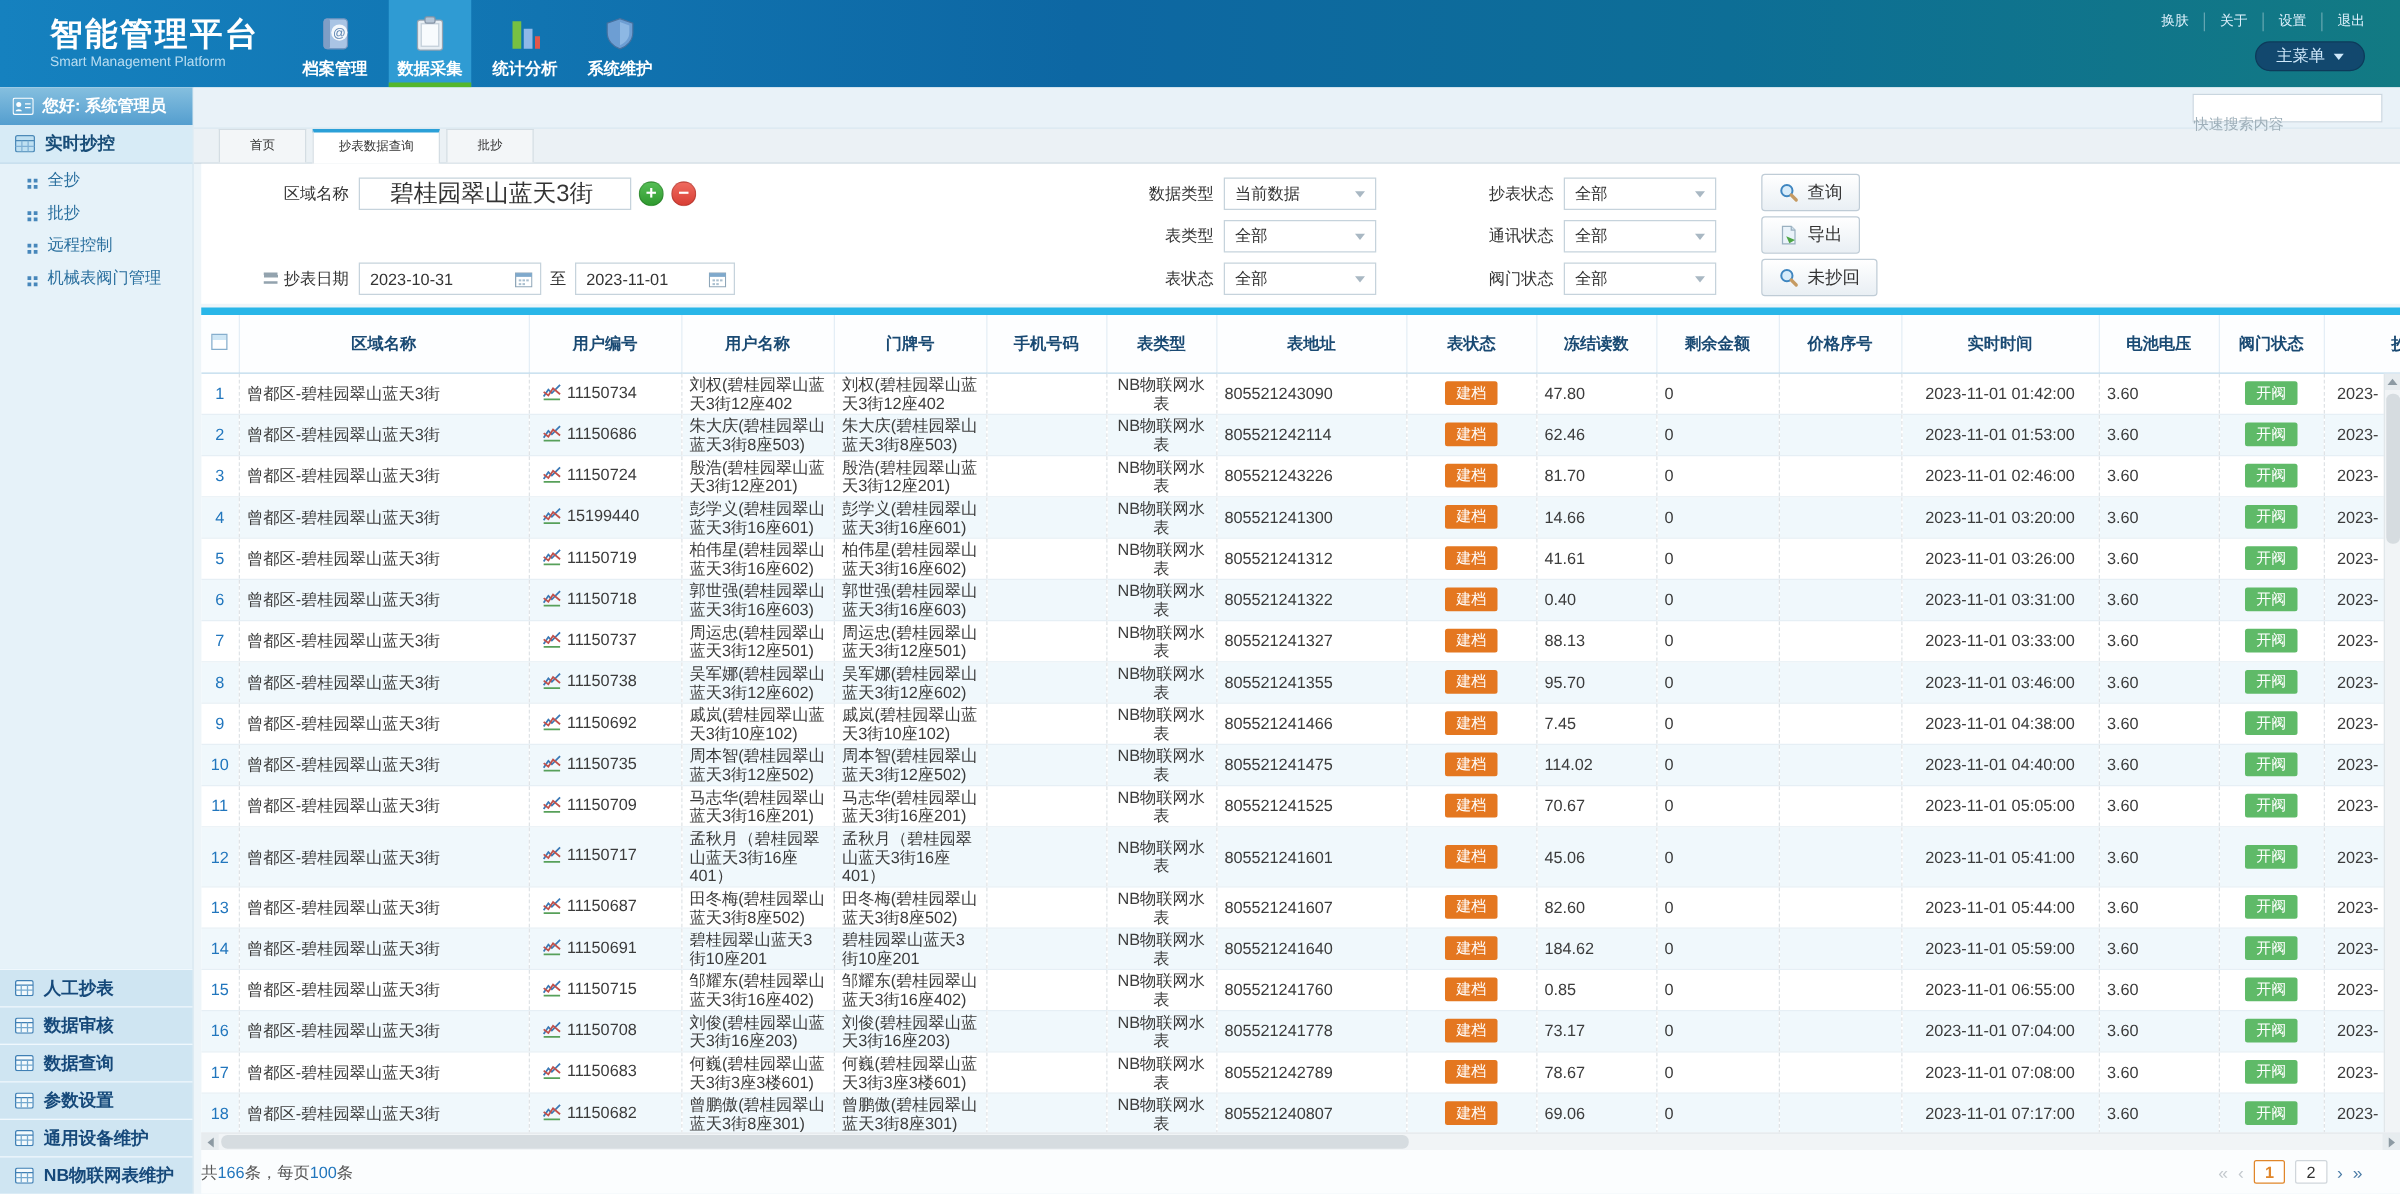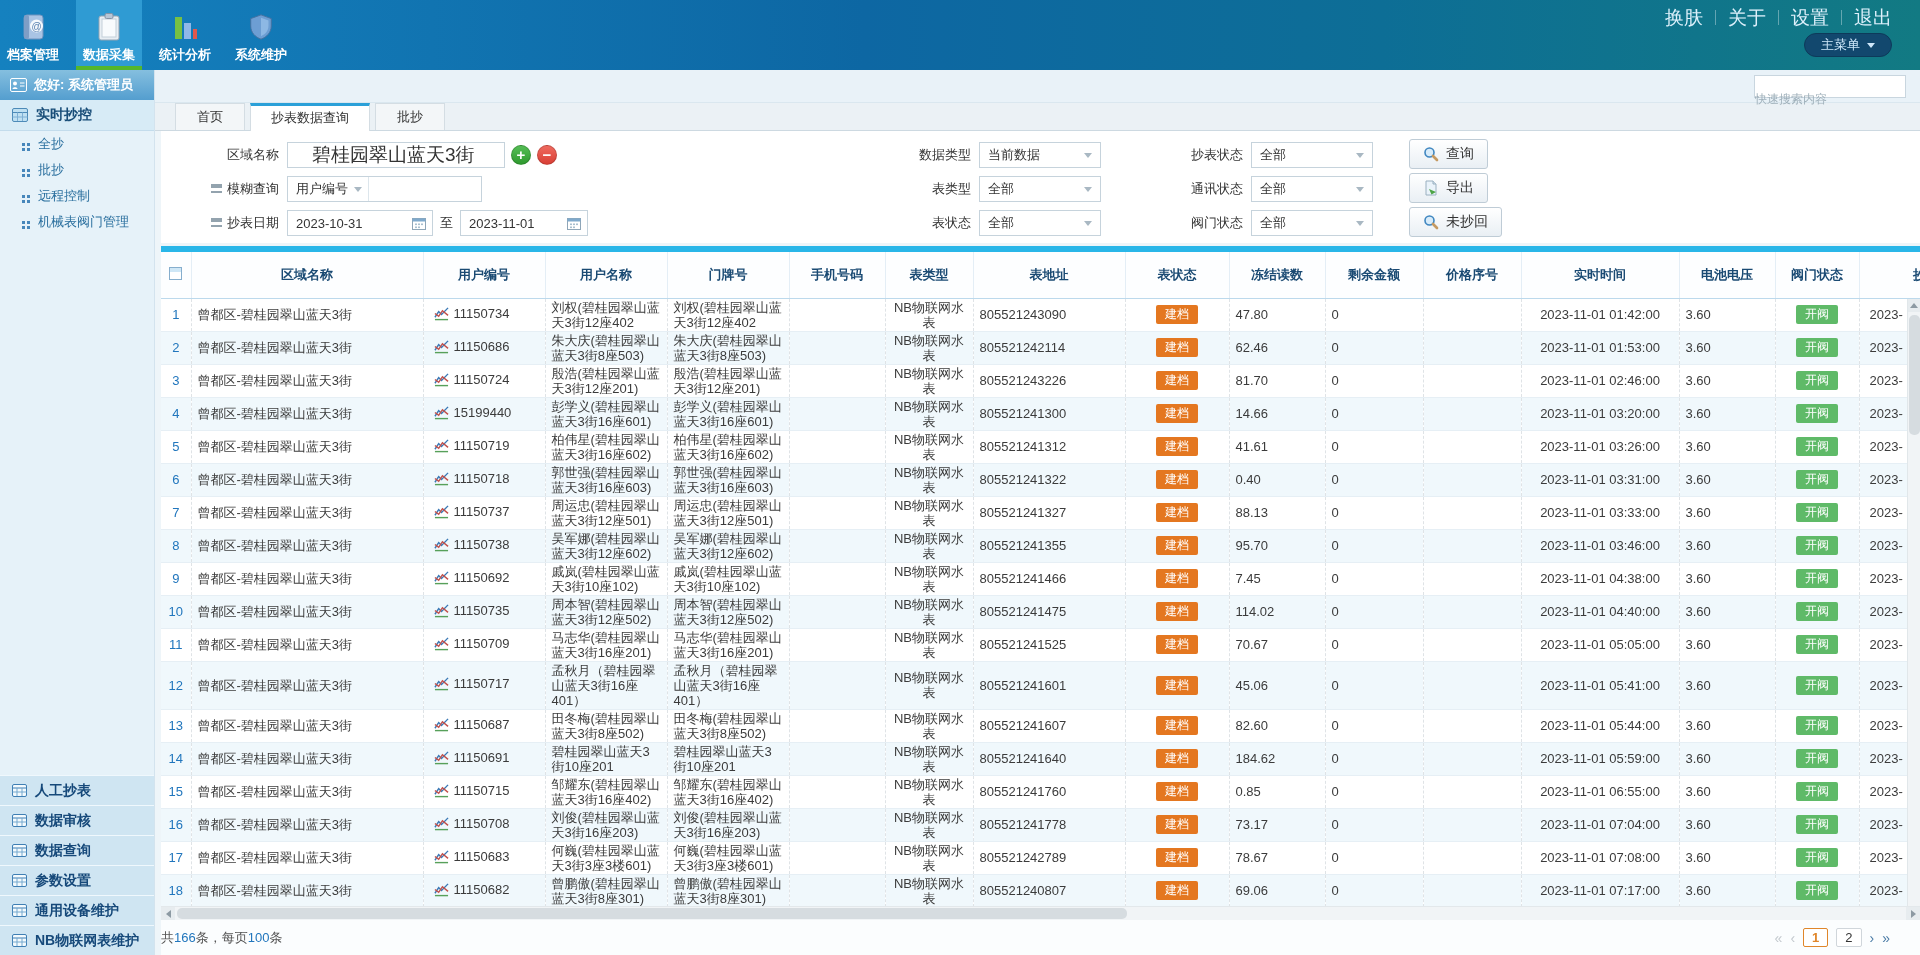--- a/index.html
+++ b/index.html
@@ -12,21 +12,21 @@
   .logo{width:235px;padding-left:40px;padding-top:12px;}
   .logo-title{color:#fff;font-size:26px;font-weight:bold;letter-spacing:2px;line-height:30px;white-space:nowrap;}
   .logo-sub{color:#b9ddf1;font-size:11px;margin-top:2px;white-space:nowrap;}
   .topnav{display:flex;height:70px;}
   .nav-item{width:66px;height:70px;display:flex;flex-direction:column;align-items:center;justify-content:flex-end;padding-bottom:6px;cursor:pointer;margin-right:10px;}
   .nav-item .nv-ico{height:34px;display:flex;align-items:center;}
   .nav-item .nv-lb{color:#fff;font-size:13px;font-weight:bold;margin-top:2px;white-space:nowrap;}
   .nav-item.active{background:#2f9bd3;border-bottom:4px solid #54b62c;padding-bottom:2px;}
   .top-right{margin-left:auto;padding-right:28px;display:flex;flex-direction:column;align-items:flex-end;}
   .top-links{display:flex;margin-top:10px;}
-  .top-link{color:#ddf0fb;font-size:19px;padding:0 12px;border-right:1px solid rgba(255,255,255,.35);cursor:pointer;line-height:15px;}
+  .top-link{color:#ddf0fb;font-size:11px;padding:0 12px;border-right:1px solid rgba(255,255,255,.35);cursor:pointer;line-height:15px;}
   .top-link:last-child{border-right:none;padding-right:0;}
   .mainmenu-btn{margin-top:8px;background:#12486e;border:1px solid #0d3a5a;color:#cfe8fa;font-size:13px;border-radius:13px;height:24px;padding:0 16px;display:flex;align-items:center;gap:7px;cursor:pointer;}
   .caret{width:0;height:0;border-left:4px solid transparent;border-right:4px solid transparent;border-top:5px solid #cfe8fa;display:inline-block;}
 
   
   .sidebar{position:absolute;left:0;top:70px;width:155px;height:885px;background:#e6f2f9;display:flex;flex-direction:column;border-right:1px solid #d3e3ee;}
   .greeting{height:30px;background:linear-gradient(#85bfdf,#549ecf);color:#fff;font-size:13px;font-weight:bold;display:flex;align-items:center;padding-left:10px;gap:7px;white-space:nowrap;}
   .side-section{height:31px;background:#d7ebf6;border-bottom:1px solid #c3dcec;color:#184d78;font-size:14px;font-weight:bold;display:flex;align-items:center;padding-left:12px;gap:8px;cursor:pointer;}
   .side-sub{height:26px;display:flex;align-items:center;padding-left:22px;gap:8px;color:#2a6f9e;font-size:13px;cursor:pointer;}
   .subico{width:3px;height:3px;background:#4787bb;box-shadow:5px 0 #4787bb,0 5px #4787bb,5px 5px #4787bb;margin-right:5px;display:inline-block;}
@@ -34,21 +34,21 @@
   .side-bottom-item{height:30px;background:#cfe5f2;border-top:1px solid #f0f8fd;color:#16497a;font-size:14px;font-weight:bold;display:flex;align-items:center;padding-left:12px;gap:8px;cursor:pointer;white-space:nowrap;}
 
   
   .main{position:absolute;left:155px;top:70px;width:1765px;height:885px;display:flex;flex-direction:column;background:#eef5f9;}
   .search-strip{height:33px;background:#e9f2f8;border-bottom:1px solid #dae7ef;position:relative;}
   .qsearch{position:absolute;right:14px;top:5px;width:152px;height:23px;background:#fff;border:1px solid #c9d6df;display:flex;align-items:center;}
   .qsearch input{flex:1;border:none;outline:none;font-size:12px;color:#555;padding:0 4px 0 0;font-family:inherit;background:transparent;margin-top:24px;}
   .qsearch input::placeholder{color:#9fb0ba;}
 
   .tabbar{height:28px;background:#ebf1f5;border-bottom:1px solid #cdd9e1;display:flex;padding-left:20px;}
-  .tab{min-width:70px;padding:0 20px;text-align:center;line-height:26px;font-size:13px;color:#333;background:#f3f6f8;border:1px solid #d4dde3;border-bottom:none;margin-right:5px;cursor:pointer;white-space:nowrap;}
+  .tab{min-width:70px;padding:0 20px;text-align:center;line-height:26px;font-size:10px;color:#333;background:#f3f6f8;border:1px solid #d4dde3;border-bottom:none;margin-right:5px;cursor:pointer;white-space:nowrap;}
   .tab.active{background:#fff;border-top:3px solid #2ba0d8;line-height:23px;margin-bottom:-1px;}
 
   
   .filter{height:112px;background:#fff;margin-left:6px;position:relative;font-size:13px;color:#333;}
   .flabel{display:inline-block;width:84px;text-align:right;margin-right:8px;color:#333;white-space:nowrap;}
   .fitem{position:absolute;height:28px;display:flex;align-items:center;}
   .inp{height:26px;border:1px solid #c6d3dc;background:#fff;font-size:19px;color:#333;padding:0 24px;font-family:inherit;outline:none;}
   .sel{height:26px;border:1px solid #c6d3dc;background:#fff;position:relative;padding:0 22px 0 8px;line-height:24px;cursor:pointer;white-space:nowrap;}
   .sel:after{content:"";position:absolute;right:8px;top:10px;border-left:4px solid transparent;border-right:4px solid transparent;border-top:5px solid #a9b8c3;}
   .dategrp{height:26px;border:1px solid #c6d3dc;background:#fff;display:flex;align-items:center;padding:0 6px 0 8px;gap:6px;cursor:pointer;}
@@ -101,20 +101,24 @@
   .pager{display:flex;align-items:center;margin-left:18px;}
   .pg{margin:0 4px;color:#4a7ba6;cursor:pointer;font-size:14px;}
   .pg.dis{color:#c3c9ce;cursor:default;}
   .pg.num{border:1px solid #d0d6db;background:#fff;padding:1px 8px;border-radius:2px;color:#333;font-size:13px;}
   .pg.num.cur{border-color:#e0862a;color:#e0862a;font-weight:bold;}
 </style>
 </head>
 <body>
 
 <div class="topbar">
+  <div class="logo">
+    <div class="logo-title">智能管理平台</div>
+    <div class="logo-sub">Smart Management Platform</div>
+  </div>
   <div class="topnav">
     <div class="nav-item">
       <span class="nv-ico">
         <svg width="30" height="30" viewBox="0 0 30 30">
             <rect x="6" y="3" width="19" height="24" rx="3" fill="#a9c4e4" stroke="#6f93be"></rect>
             <rect x="6" y="3" width="5" height="24" rx="2" fill="#7e9ec6"></rect>
             <circle cx="18.5" cy="14" r="6.5" fill="#f4f8fc"></circle>
             <text x="18.5" y="17.5" font-size="10" text-anchor="middle" fill="#5a82b0">@</text>
           </svg>
       </span>
@@ -298,27 +302,20 @@
     <div class="fitem" style="left:1248px;top:9px;">
       <button class="btn">
         <svg width="16" height="16" viewBox="0 0 16 16">
             <circle cx="6.5" cy="6.5" r="4.5" fill="#d8ecfa" stroke="#3f86c0" stroke-width="1.6"></circle>
             <line x1="10" y1="10" x2="14" y2="14" stroke="#c59a62" stroke-width="2.6" stroke-linecap="round"></line>
           </svg>
         <span>查询</span>
       </button>
     </div>
 
-    <div class="fitem" style="left:34px;top:44px;">
-      <span class="flabel"><span class="hamb"></span><span>模糊查询</span></span>
-      <div class="fuzzy">
-        <span class="fz-sel"><span>用户编号</span></span>
-        <input class="fz-inp" value="" style="">
-      </div>
-    </div>
     <div class="fitem" style="left:742px;top:44px;">
       <span class="flabel" style="width:68px;">表类型</span>
       <div class="sel" style="width:122px;"><span>全部</span></div>
     </div>
     <div class="fitem" style="left:1014px;top:44px;">
       <span class="flabel" style="width:68px;">通讯状态</span>
       <div class="sel" style="width:122px;"><span>全部</span></div>
     </div>
     <div class="fitem" style="left:1248px;top:43px;">
       <button class="btn">

